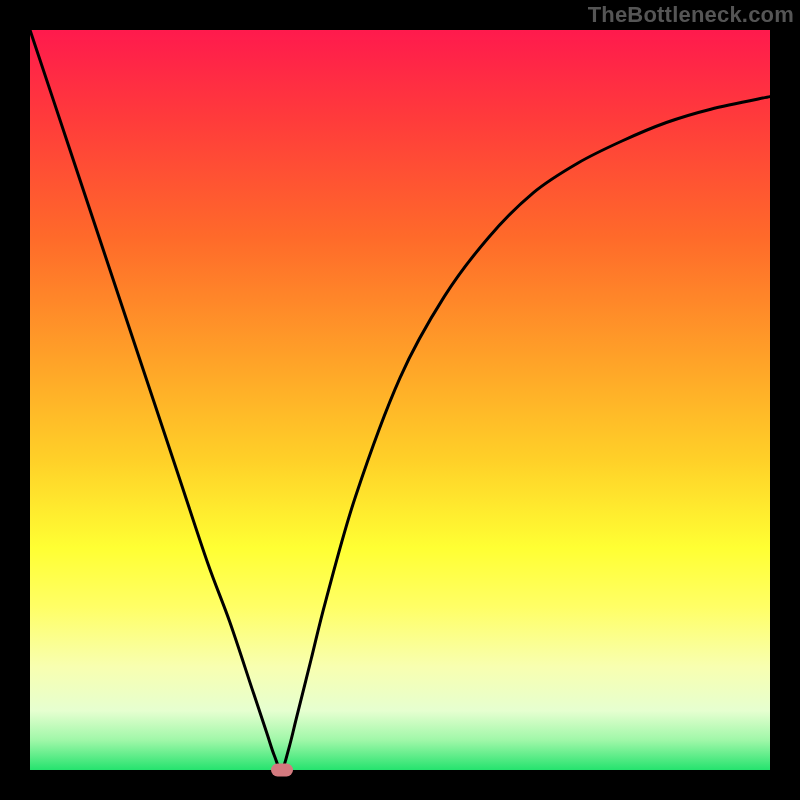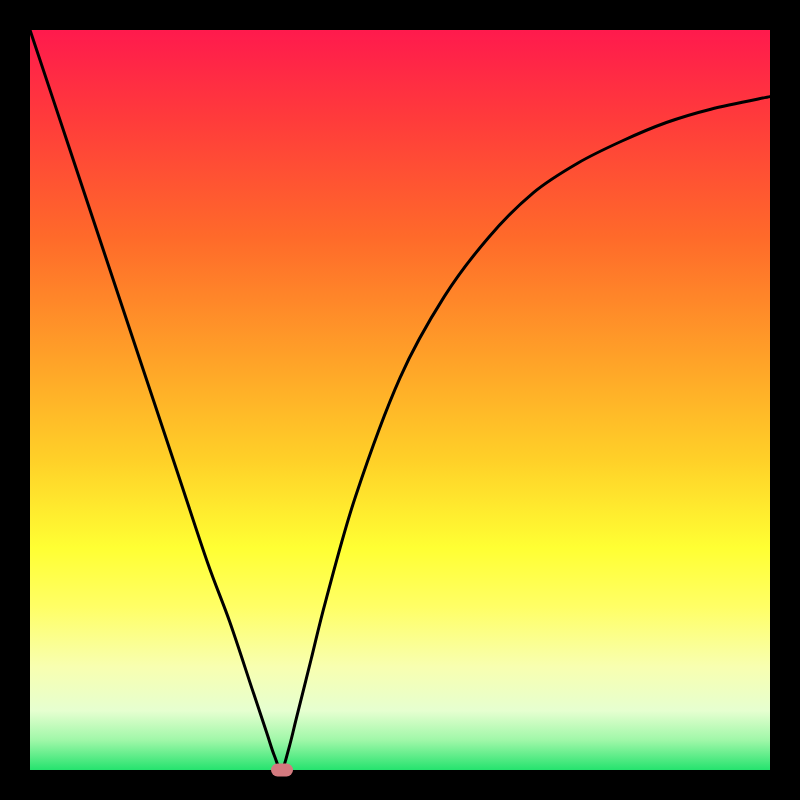--- a/index.html
+++ b/index.html
@@ -63,19 +63,20 @@
     height: 13px;
     background: #d47a7f;
     border-radius: 7px;
     transform: translate(-50%, -50%);
   }
 </style>
 </head>
 <body>
 
 <div class="frame">
+  <div class="watermark">TheBottleneck.com</div>
   <div class="plot">
     <svg class="curve" viewBox="0 0 740 740" preserveAspectRatio="none">
       <path id="curve-path" d="M 0 0 C 6.166666666666667 18.5, 24.666666666666664 74, 37 111 C 49.333333333333336 148, 61.666666666666664 185, 74 222 C 86.33333333333333 259, 98.66666666666667 295.99999999999994, 111 332.99999999999994 C 123.33333333333333 369.99999999999994, 136.9 410.7, 148 444 C 159.1 477.3, 168.96666666666667 508.13333333333327, 177.6 532.8 C 186.23333333333332 557.4666666666666, 192.4 571.0333333333333, 199.8 592 C 207.20000000000002 612.9666666666667, 215.83333333333334 640.1, 222 658.6 C 228.16666666666666 677.1, 233.10000000000002 691.9, 236.8 703 C 240.5 714.1, 241.73333333333335 719.0333333333334, 244.20000000000002 725.2 C 246.66666666666669 731.3666666666667, 249.13333333333335 741.2333333333333, 251.60000000000002 740 C 254.0666666666667 738.7666666666667, 256.53333333333336 726.4333333333333, 259 717.8 C 261.46666666666664 709.1666666666666, 262.7 703, 266.4 688.2 C 270.09999999999997 673.4000000000001, 276.26666666666665 648.7333333333333, 281.2 629 C 286.1333333333333 609.2666666666667, 288.6 596.9333333333333, 296 569.8 C 303.4 542.6666666666666, 313.2666666666667 503.2, 325.6 466.2 C 337.93333333333334 429.2, 355.2 381.09999999999997, 370 347.79999999999995 C 384.8 314.49999999999994, 399.6 289.8333333333333, 414.40000000000003 266.4 C 429.20000000000005 242.96666666666667, 444 224.46666666666673, 458.8 207.20000000000005 C 473.6 189.93333333333337, 488.40000000000003 175.1333333333333, 503.20000000000005 162.79999999999995 C 518 150.4666666666666, 532.8000000000001 141.83333333333337, 547.6 133.20000000000005 C 562.4 124.56666666666672, 577.2 117.78333333333335, 592 111 C 606.8 104.21666666666665, 621.5999999999999 97.80333333333334, 636.4 92.5 C 651.2 87.19666666666666, 663.5333333333334 83.49666666666661, 680.8000000000001 79.17999999999995 C 698.0666666666667 74.86333333333329, 730.1333333333333 68.69666666666667, 740 66.60000000000002" fill="none" stroke="#000" stroke-width="3" stroke-linejoin="round" stroke-linecap="round"></path>
     </svg>
     <div class="marker" id="min-marker" style="left: 251.6px; top: 740px;"></div>
   </div>
 </div>
 
 </body></html>

